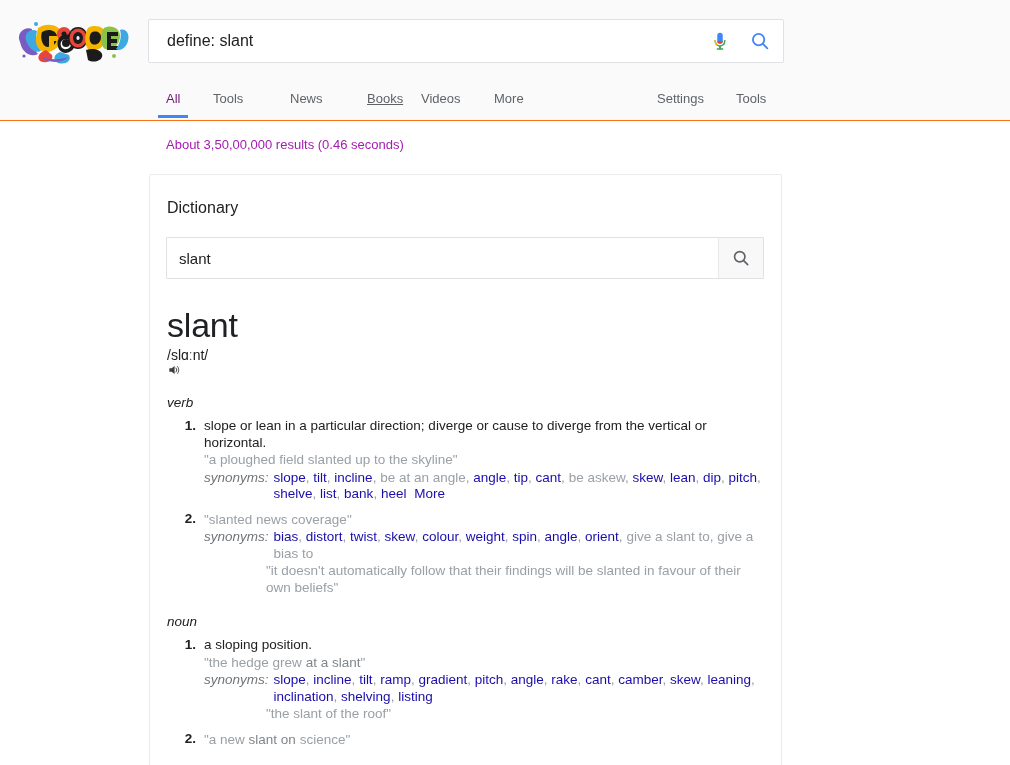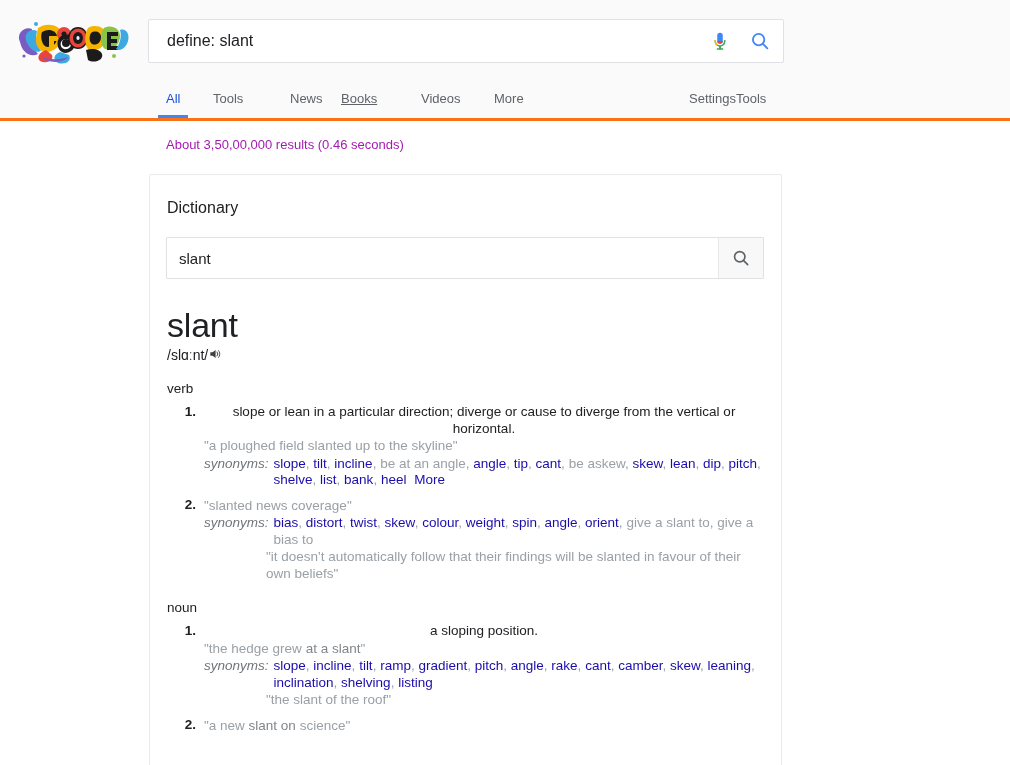--- a/index.html
+++ b/index.html
@@ -15,21 +15,21 @@
     height: 765px;
     overflow: hidden;
     background: #fff;
   }
 
   
   .header {
     position: relative;
     height: 121px;
     background: #fafafa;
-    border-bottom: 3px solid #f97316;
+    border-bottom: 1px solid #f97316;
     box-sizing: border-box;
   }
   .logo {
     position: absolute;
     left: 16px;
     top: 16px;
     width: 115px;
     height: 52px;
   }
   .logo svg { display: block; }
@@ -84,21 +84,21 @@
   }
   .tab {
     position: absolute;
     top: 0;
     color: #5f6368;
     padding: 9px 0 12px 0;
     cursor: pointer;
     white-space: nowrap;
   }
   .tab.active {
-    color: #1d4ed8;
+    color: #701a75;
     font-weight: normal;
   }
   .tab.active::after {
     content: "";
     position: absolute;
     left: -8px;
     right: -8px;
     bottom: 0;
     height: 3px;
     background: #4285f4;
@@ -169,25 +169,27 @@
     margin-left: 17px;
     line-height: 40px;
     letter-spacing: -0.2px;
   }
   .phonetic-row {
     margin: 2px 0 0 17px;
     font-size: 14px;
     color: #202124;
     display: flex;
     align-items: flex-start;
+    flex-direction: column;
   }
   .speaker-icon { cursor: pointer; display: inline-flex; }
 
   .pos {
     margin: 18px 0 4px 17px;
+    font-style: italic;
     font-size: 13.5px;
     color: #202124;
   }
 
   .sense {
     display: flex;
     margin: 8px 0 0 34px;
     font-size: 13.5px;
     line-height: 16.5px;
   }
@@ -197,21 +199,21 @@
     text-align: right;
     font-weight: bold;
     color: #202124;
     padding-right: 8px;
     box-sizing: border-box;
   }
   .sense-body {
     flex: 1;
     max-width: 560px;
   }
-  .sense-def { color: #202124; text-align: center; }
+  .sense-def { color: #202124; }
   .sense-ex {
     color: #9aa0a6;
     margin-top: 1px;
   }
   .sense-ex b { color: #80868b; font-weight: normal; }
   .syn-row {
     display: flex;
     margin-top: 1px;
   }
   .syn-label {
@@ -295,24 +297,24 @@
           <circle cx="10.5" cy="10.5" r="6.2" fill="none" stroke="#4285f4" stroke-width="2"></circle>
           <line x1="15.2" y1="15.2" x2="20" y2="20" stroke="#4285f4" stroke-width="2" stroke-linecap="round"></line>
         </svg>
       </span>
     </div>
 
     <div class="tabs">
       <div class="tab active" style="left:166px;">All</div>
       <div class="tab" style="left:213px;">Tools</div>
       <div class="tab" style="left:290px;text-align:right;">News</div>
-      <div class="tab" style="left:341px;text-decoration:underline;">Books</div>
+      <div class="tab" style="left:367px;text-decoration:underline;">Books</div>
       <div class="tab" style="left:421px;">Videos</div>
       <div class="tab" style="left:494px;">More</div>
-      <div class="tab" style="left:689px;">Settings</div>
+      <div class="tab" style="left:657px;">Settings</div>
       <div class="tab" style="left:736px;">Tools</div>
     </div>
   </div>
 
   <div class="result-stats">About 3,50,00,000 results (0.46 seconds)</div>
 
   <div class="card">
 
     <div class="card-title">Dictionary</div>
 

